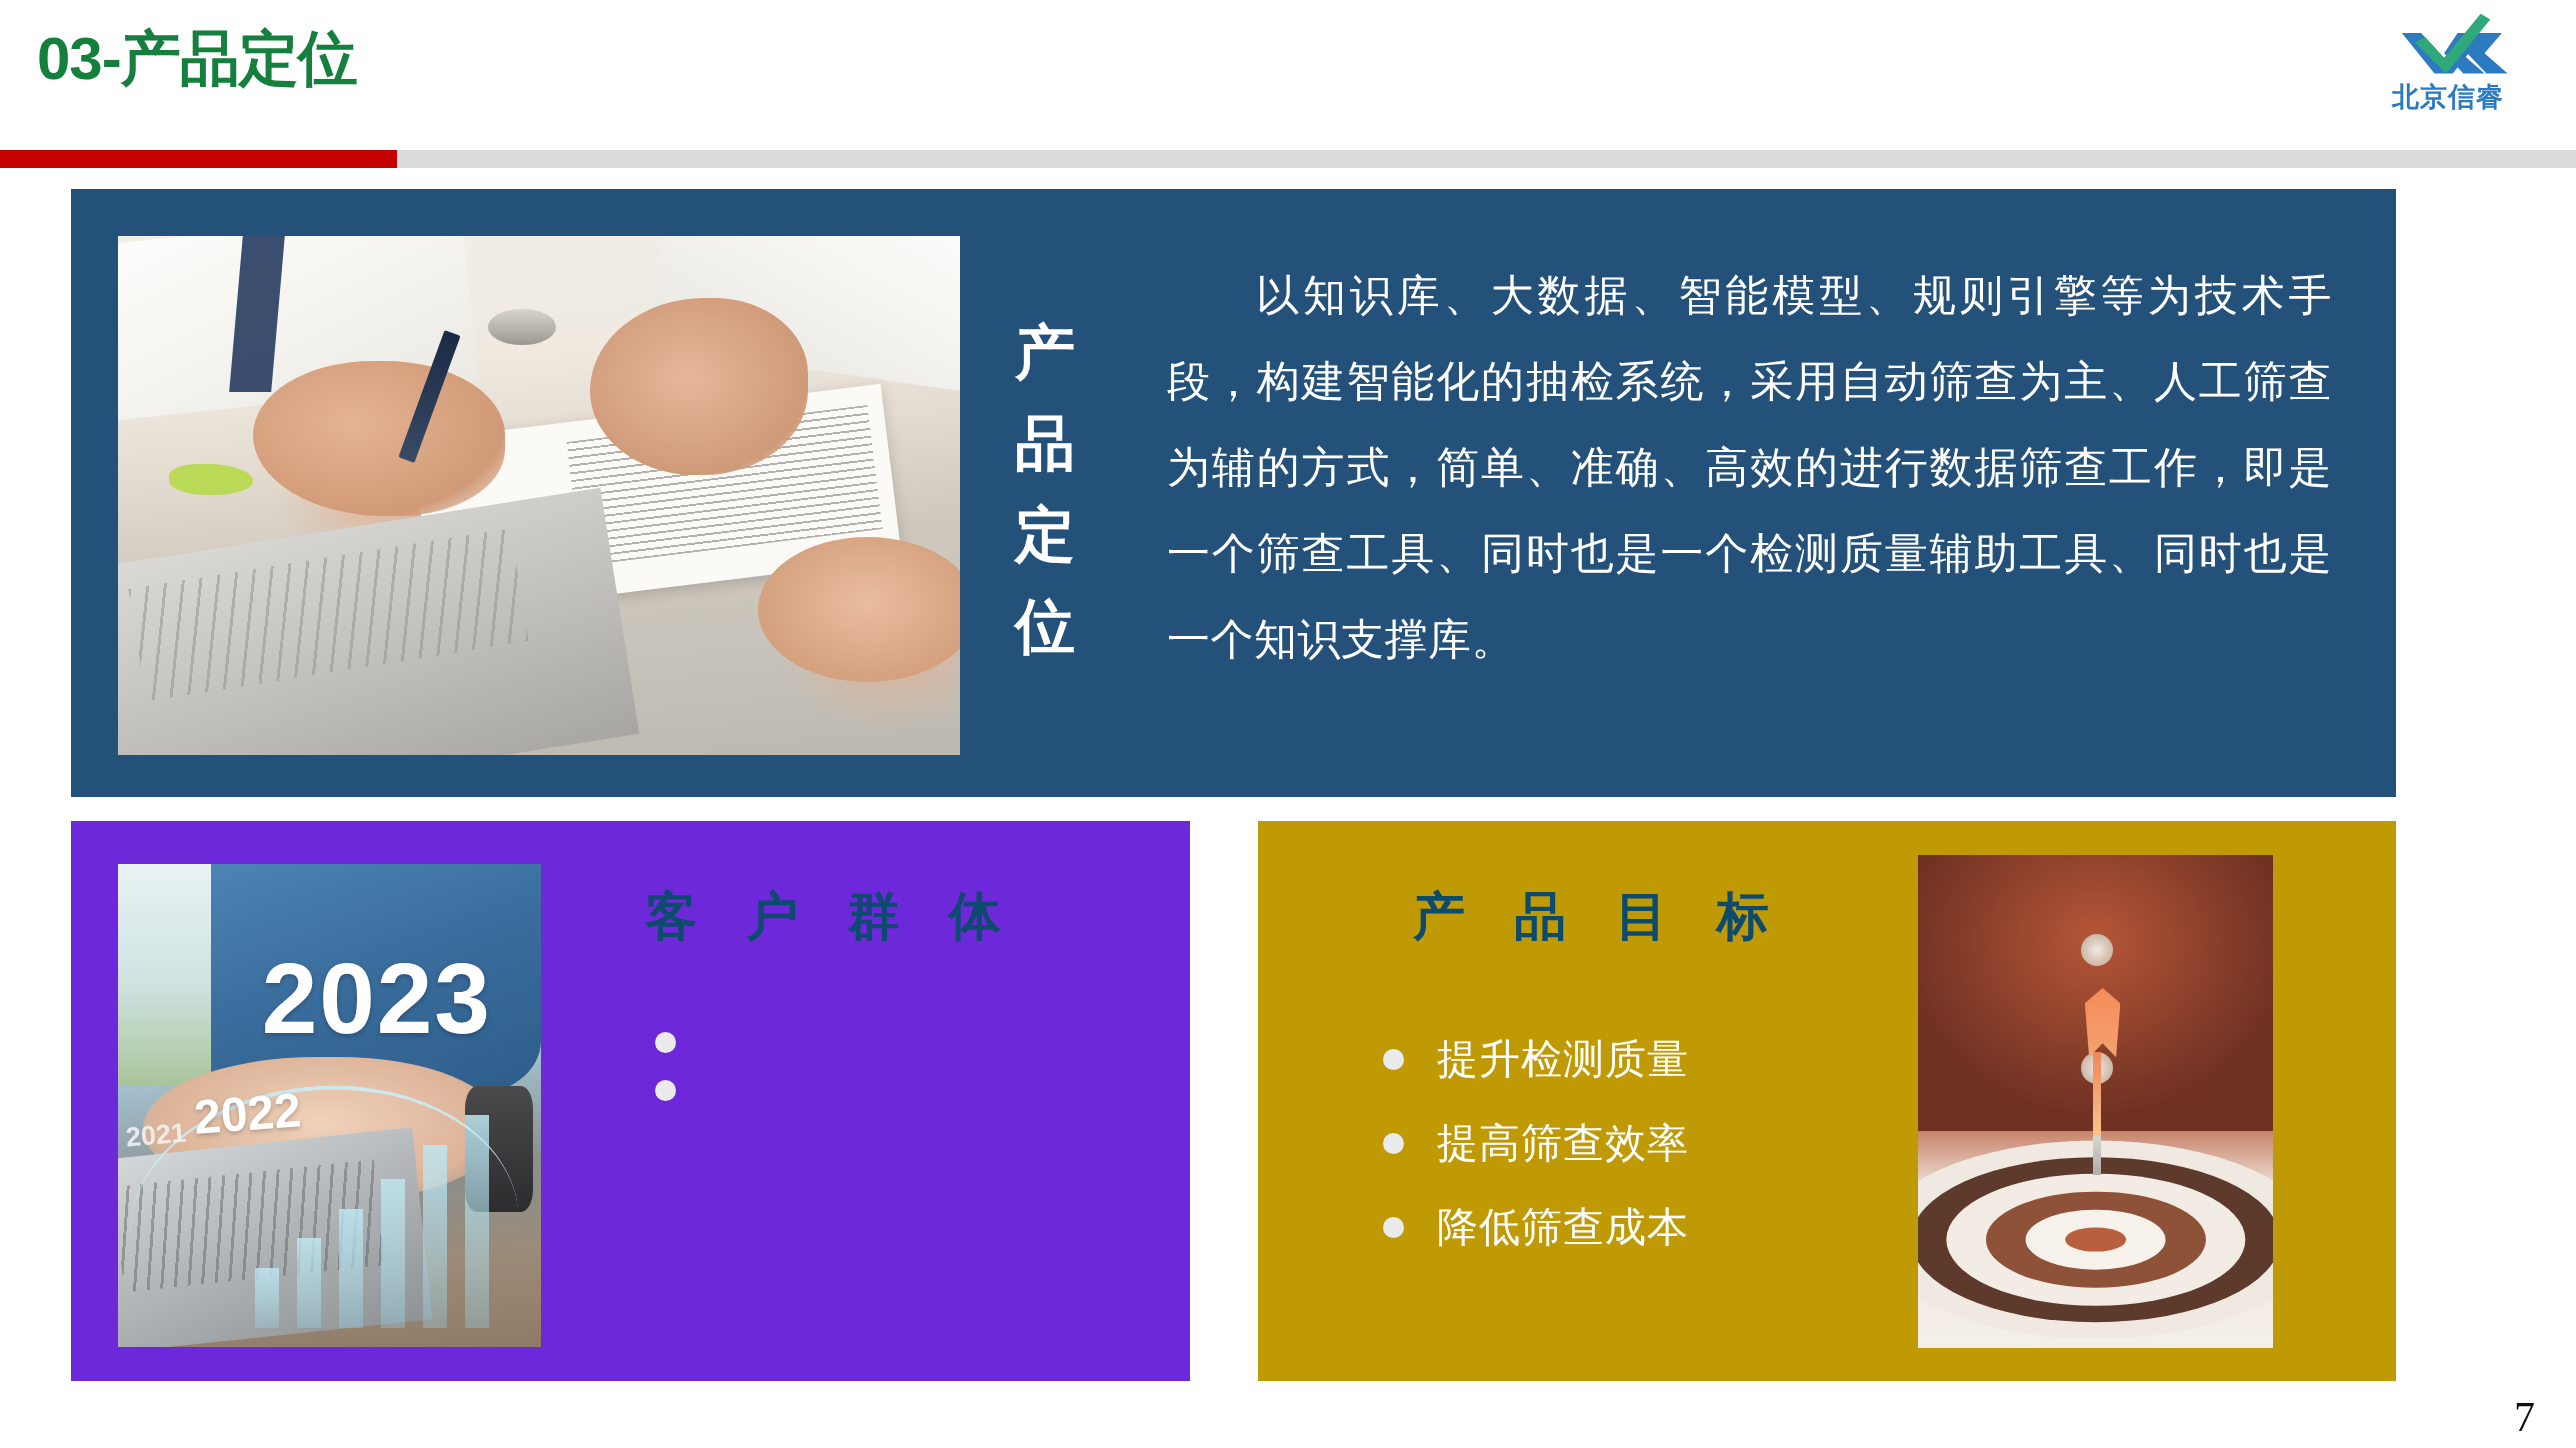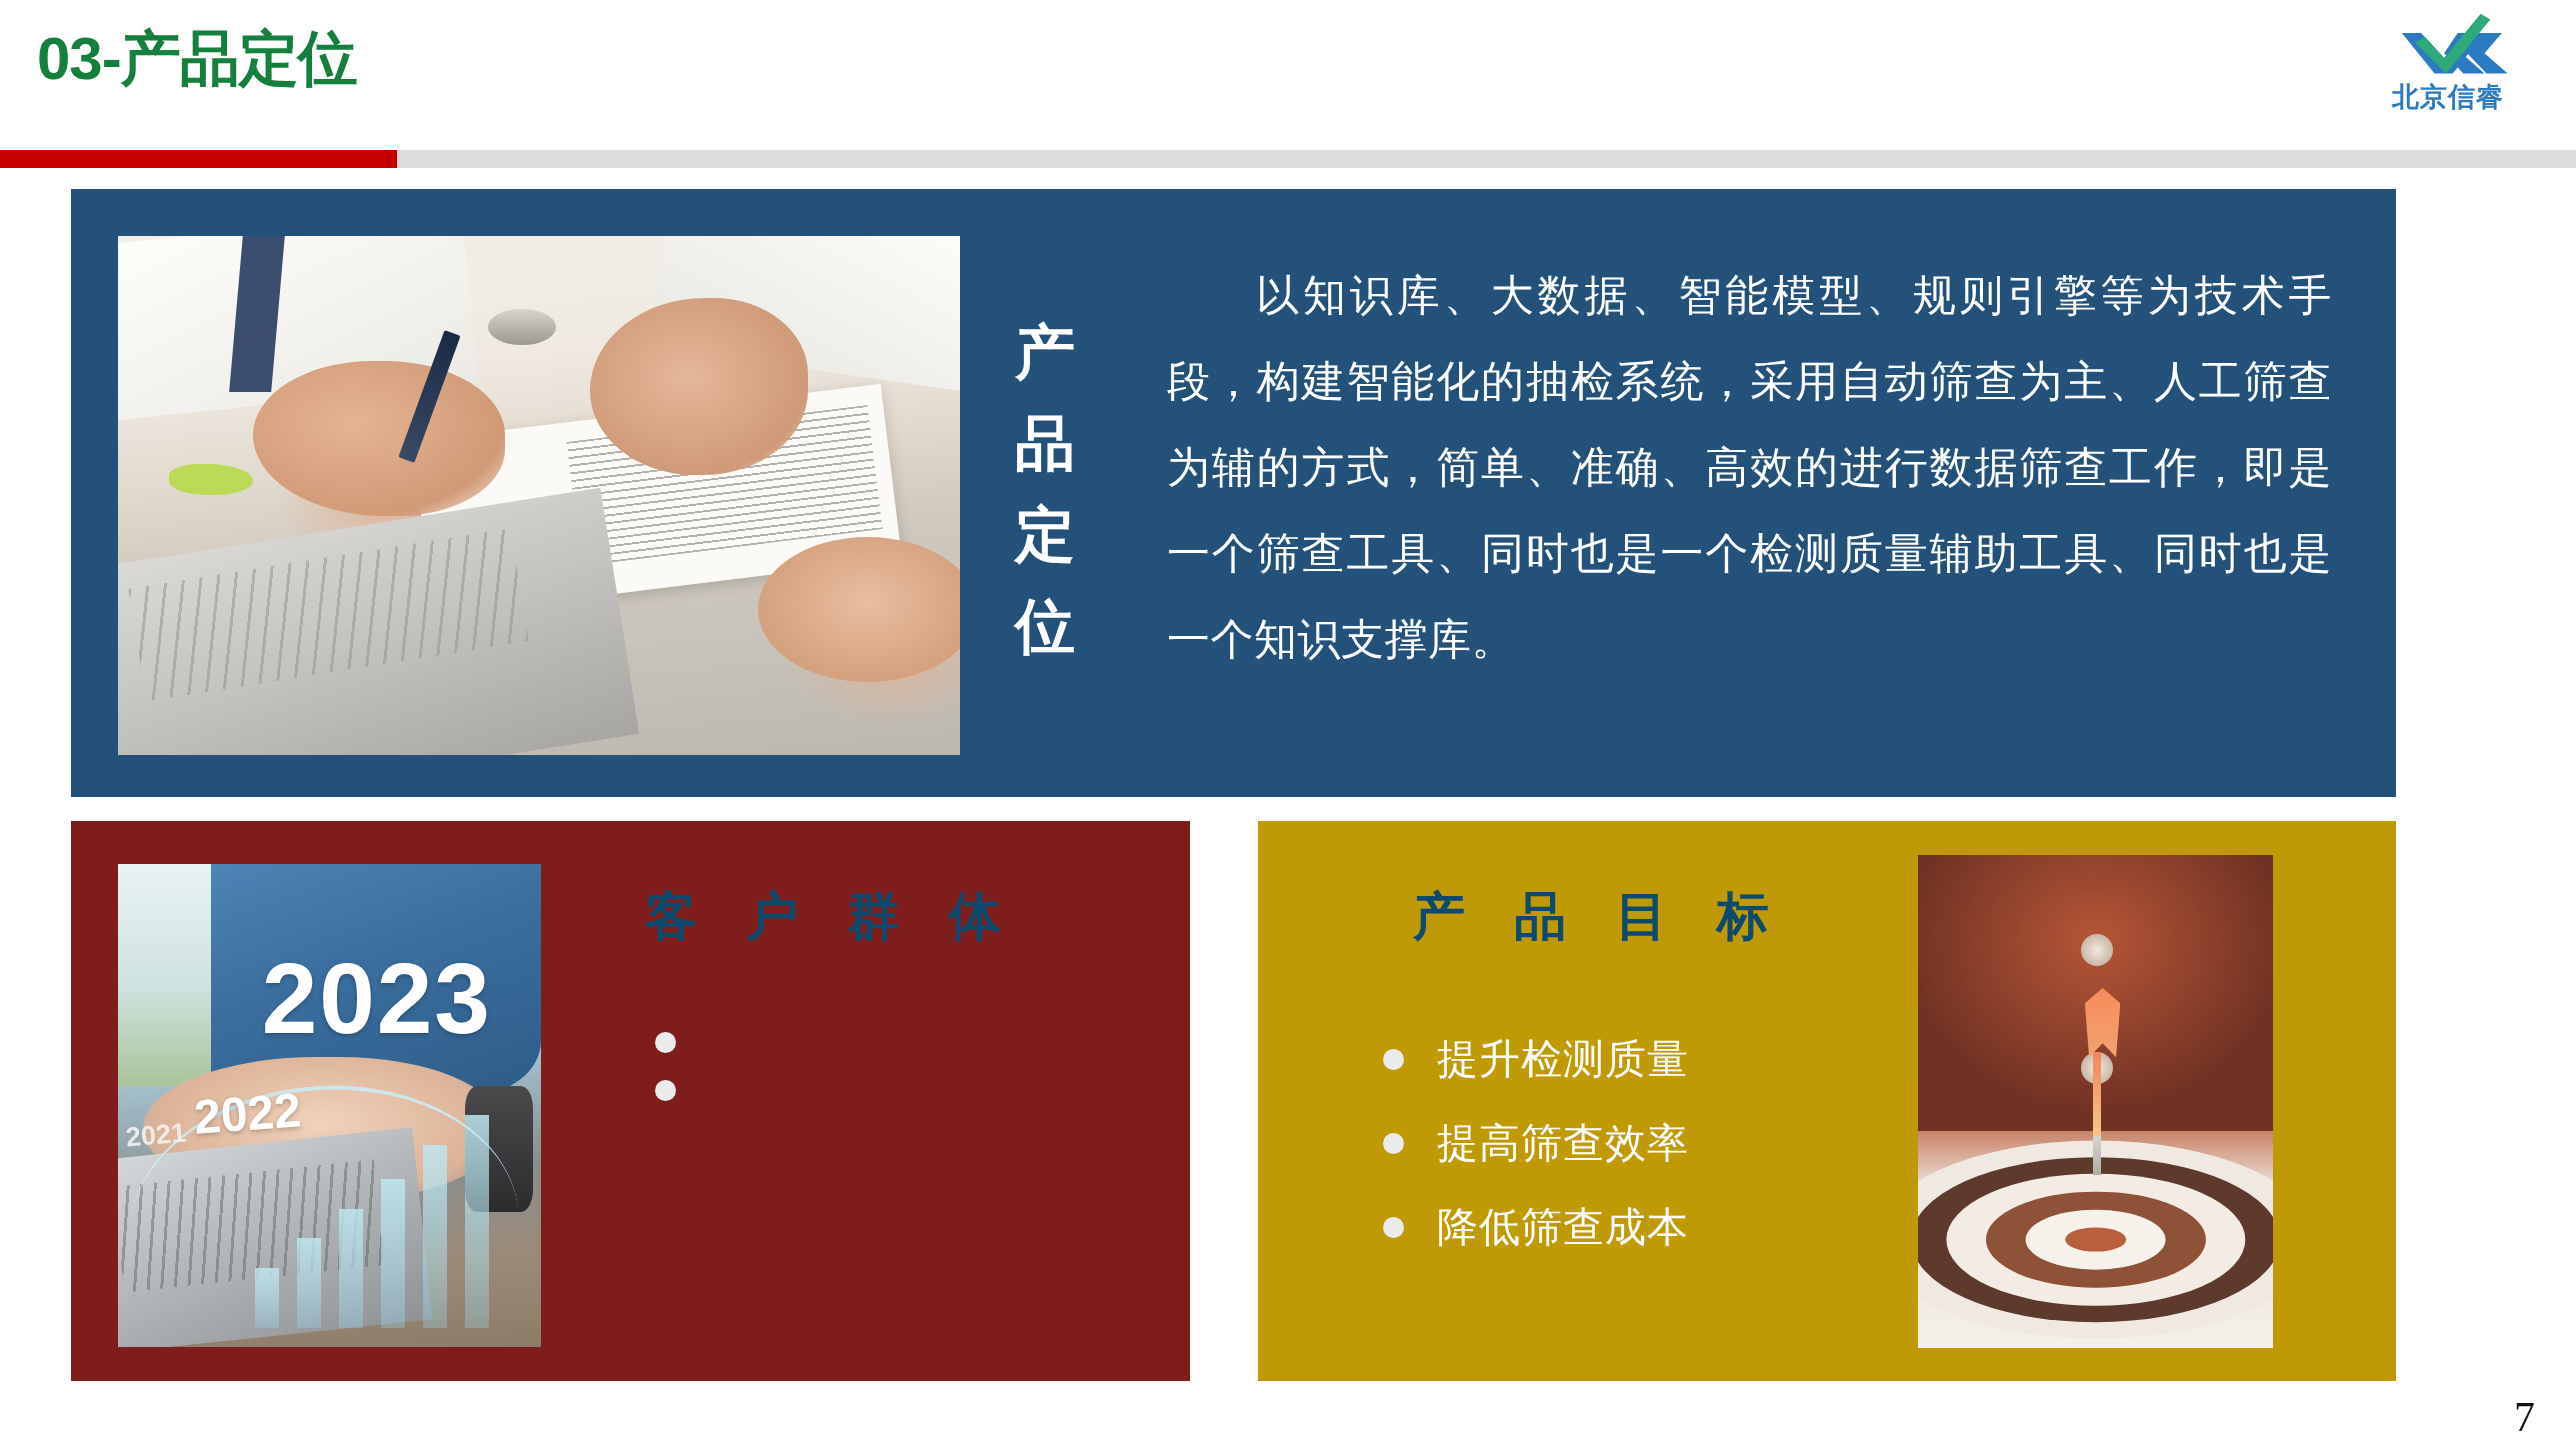--- a/index.html
+++ b/index.html
@@ -80,21 +80,21 @@
     top: 189px;
     width: 2325px;
     height: 608px;
     background: #235179;
   }
   .panel-orange {
     left: 71px;
     top: 821px;
     width: 1119px;
     height: 560px;
-    background: #7f1d1d;
+    background: #6d28d9;
   }
   .panel-gold {
     left: 1258px;
     top: 821px;
     width: 1138px;
     height: 560px;
     background: #C09A05;
   }
 
   

